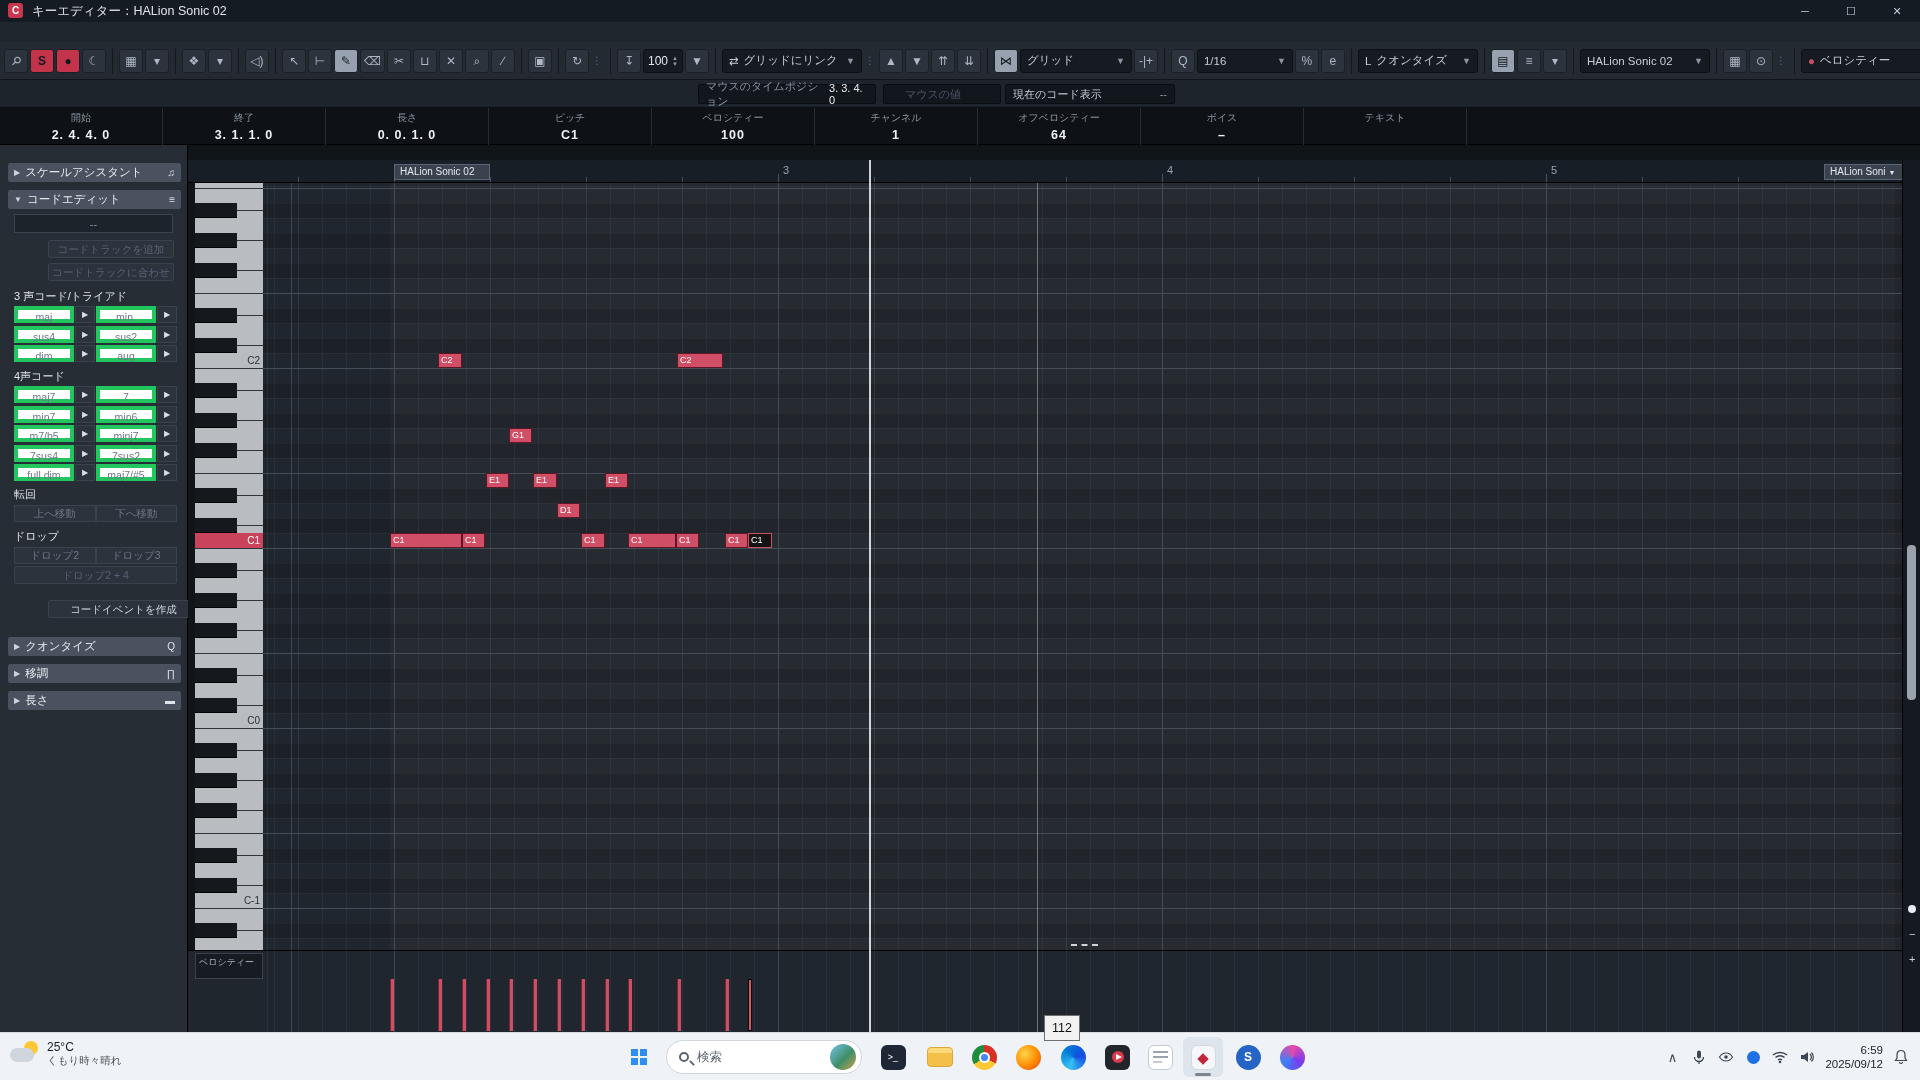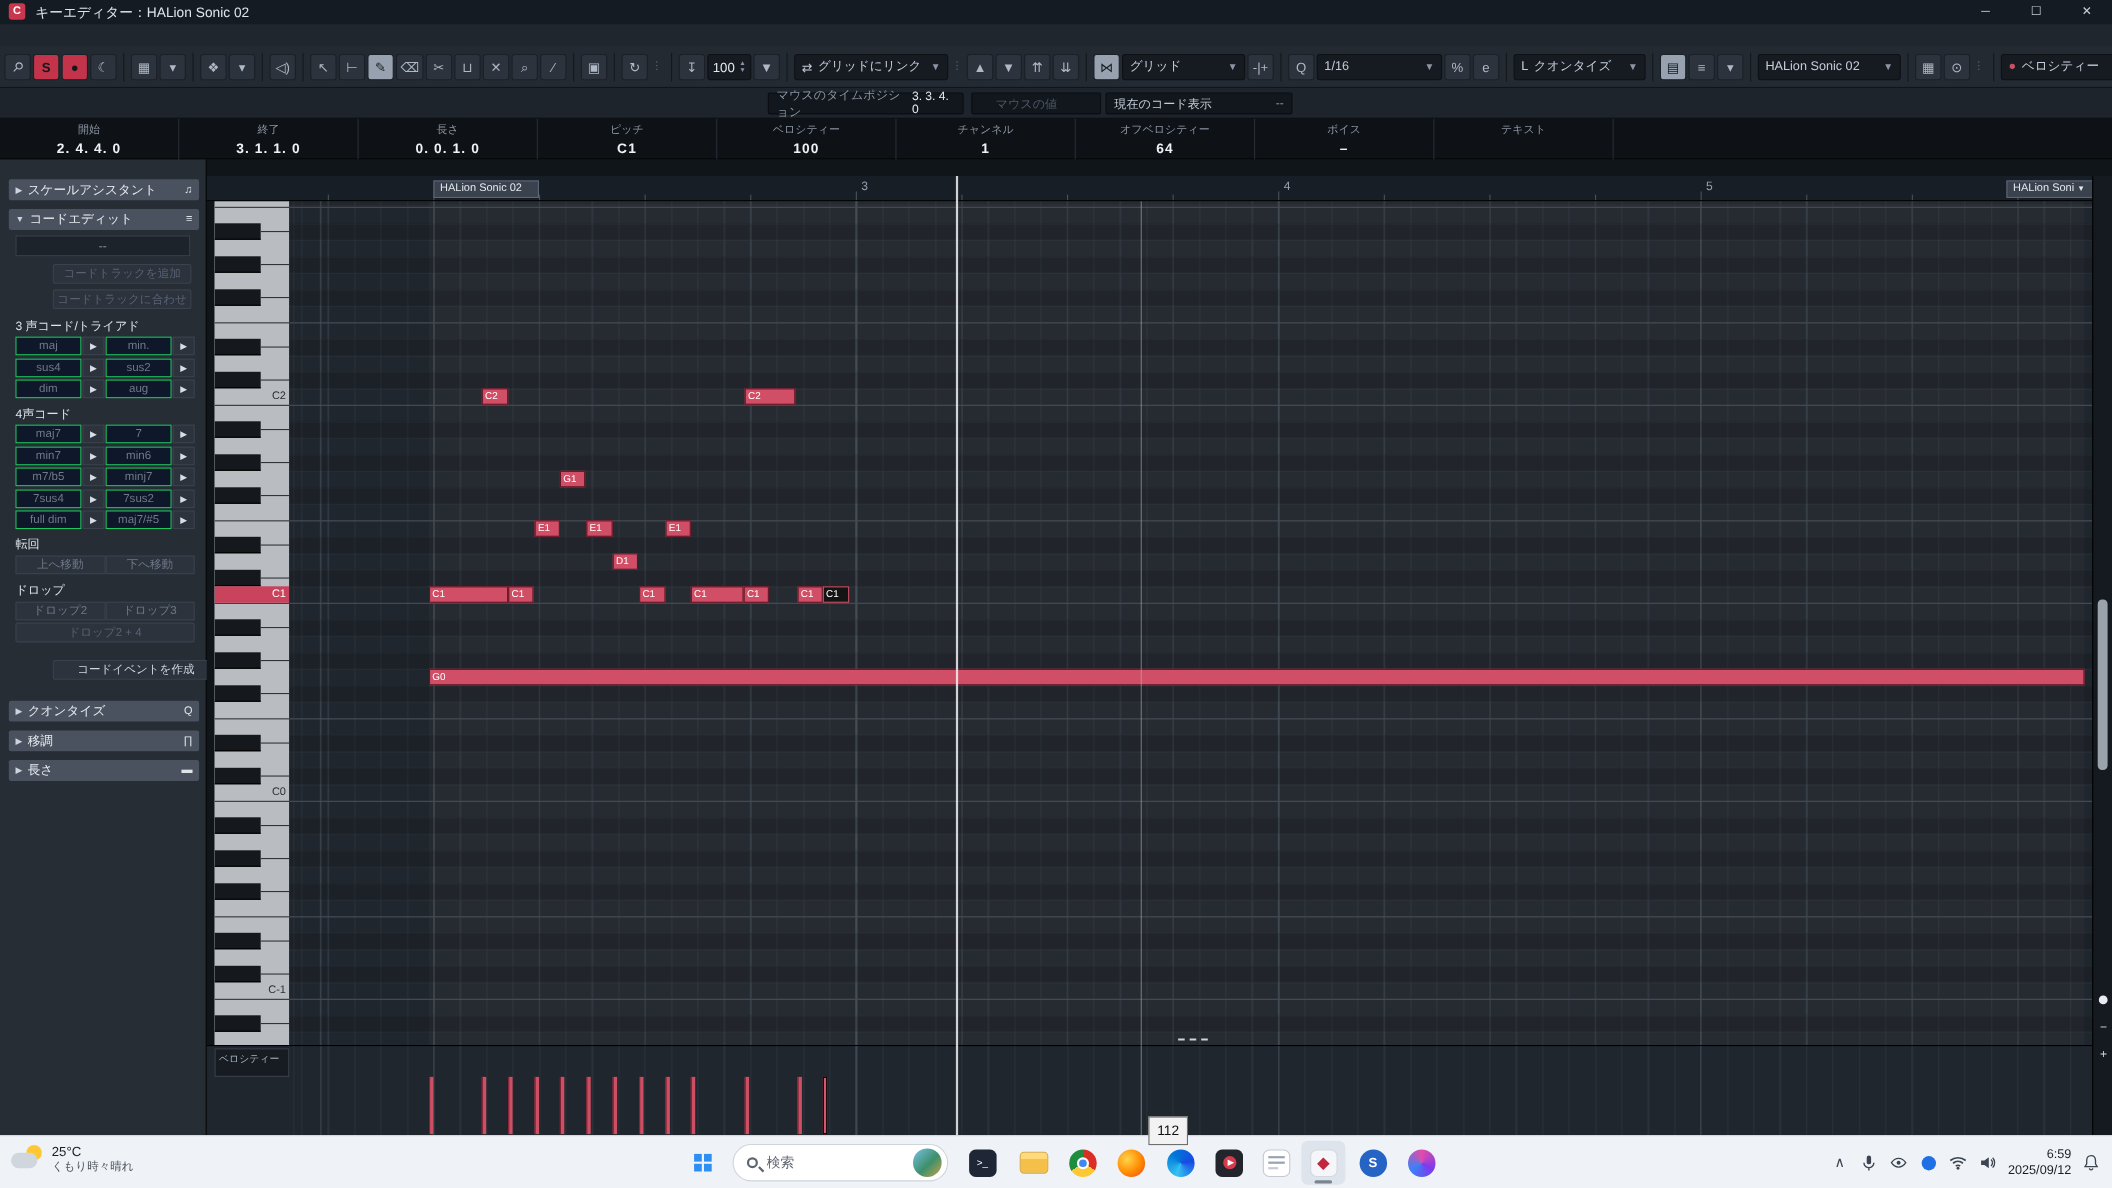--- a/index.html
+++ b/index.html
@@ -39,21 +39,21 @@
   #sidebar{left:0;top:145px;width:188px;height:887px;background:#262d35;border-right:1px solid #000;}
   .shead{position:absolute;left:8px;width:173px;height:19px;background:#49525e;border-radius:2px;color:#e8ecf1;font-size:11.5px;display:flex;align-items:center;padding:0 6px;gap:5px;}
   .shead .arr{font-size:8px;color:#cdd4dd;}
   .shead .ric{margin-left:auto;font-size:10px;color:#dfe4ea;}
   .sdisp{position:absolute;left:14px;width:159px;height:19px;background:#1d232a;border:1px solid #3a424d;color:#8b95a3;font-size:11px;text-align:center;line-height:18px;}
   .sbtn{position:absolute;height:18px;background:#2c333d;border:1px solid #3a424d;border-radius:2px;color:#596274;font-size:10.5px;text-align:center;line-height:16px;overflow:hidden;}
   .sbtn.lit{color:#cfd6df;}
   .slab{position:absolute;left:14px;color:#dfe4ea;font-size:11px;}
   .chrow{position:absolute;height:17px;display:flex;gap:1px;}
   .chcell{flex:1;display:flex;gap:1px;}
-  .chcell .cl{flex:1;background:#0f172a;border:1px solid #22c55e;color:#6f7989;font-size:10.5px;text-align:center;line-height:15px;}
+  .chcell .cl{flex:1;background:#ffffff;border:4px solid #22c55e;color:#6f7989;font-size:10.5px;text-align:center;line-height:15px;}
   .chcell .ca{width:20px;background:#2c333d;border:1px solid #3a424d;color:#d8dee6;font-size:8px;text-align:center;line-height:15px;}
   .twobar{position:absolute;left:14px;width:163px;height:17px;display:flex;}
   .twobar div{flex:1;background:#2c333d;border:1px solid #3a424d;color:#6f7989;font-size:10.5px;text-align:center;line-height:15px;}
   
   #ed-spacer{left:188px;top:145px;width:1732px;height:15px;background:#10151a;}
   #ruler{left:188px;top:160px;width:1714px;height:23px;background:#181e25;border-bottom:1px solid #000;overflow:hidden;}
   .rnum{position:absolute;top:4px;font-size:11px;color:#97a2b0;}
   .rtick{position:absolute;bottom:0;width:1px;height:5px;background:#48515c;}
   .plabel{position:absolute;top:4px;height:16px;background:#3a424e;border:1px solid #5a6577;color:#e3e8ee;font-size:10px;line-height:14px;padding:0 5px;white-space:nowrap;overflow:hidden;}
   #keybed{left:195px;top:183px;width:68px;height:767px;background:#b9bdc2;overflow:hidden;}
@@ -179,21 +179,21 @@
       <div class="tbtn">⇊</div>
       <div class="tsep"></div>
       <div class="tbtn active">⋈</div>
       <div class="tdd" style="width: 112px;">
         <span>グリッド</span>
         <span class="car">▼</span>
       </div>
       <div class="tbtn">-|+</div>
       <div class="tsep"></div>
       <div class="tbtn">Q</div>
-      <div class="tdd" style="width: 114px;">
+      <div class="tdd" style="width: 96px;">
         <span>1/16</span>
         <span class="car">▼</span>
       </div>
       <div class="tbtn">%</div>
       <div class="tbtn">e</div>
       <div class="tsep"></div>
       <div class="tdd" style="width: 120px;">
         <span>L</span>
         <span>クオンタイズ</span>
         <span class="car">▼</span>
@@ -518,21 +518,20 @@
       <div class="note" style="left: 246px; top: 245px; width: 23px;">G1</div>
       <div class="note" style="left: 270px; top: 290px; width: 24px;">E1</div>
       <div class="note" style="left: 294px; top: 320px; width: 23px;">D1</div>
       <div class="note" style="left: 318px; top: 350px; width: 24px;">C1</div>
       <div class="note" style="left: 342px; top: 290px; width: 23px;">E1</div>
       <div class="note" style="left: 365px; top: 350px; width: 48px;">C1</div>
       <div class="note" style="left: 413px; top: 350px; width: 23px;">C1</div>
       <div class="note" style="left: 414px; top: 170px; width: 46px;">C2</div>
       <div class="note" style="left: 462px; top: 350px; width: 23px;">C1</div>
       <div class="note sel" style="left: 485px; top: 350px; width: 24px;">C1</div>
-      <div class="note" style="left: 127px; top: 425px; width: 1505px;">G0</div>
     </div>
   <div id="playhead" class="abs" style="left: 869px;"></div>
   <div id="mouseline" class="abs" style="left: 1037px;"></div>
   <div id="vlane" class="abs">
     <div id="vgrid">
         <div class="vbar" style="left: 127px; top: 28px; height: 52px;"></div>
         <div class="vbar" style="left: 175px; top: 28px; height: 52px;"></div>
         <div class="vbar" style="left: 199px; top: 28px; height: 52px;"></div>
         <div class="vbar" style="left: 223px; top: 28px; height: 52px;"></div>
         <div class="vbar" style="left: 246px; top: 28px; height: 52px;"></div>

